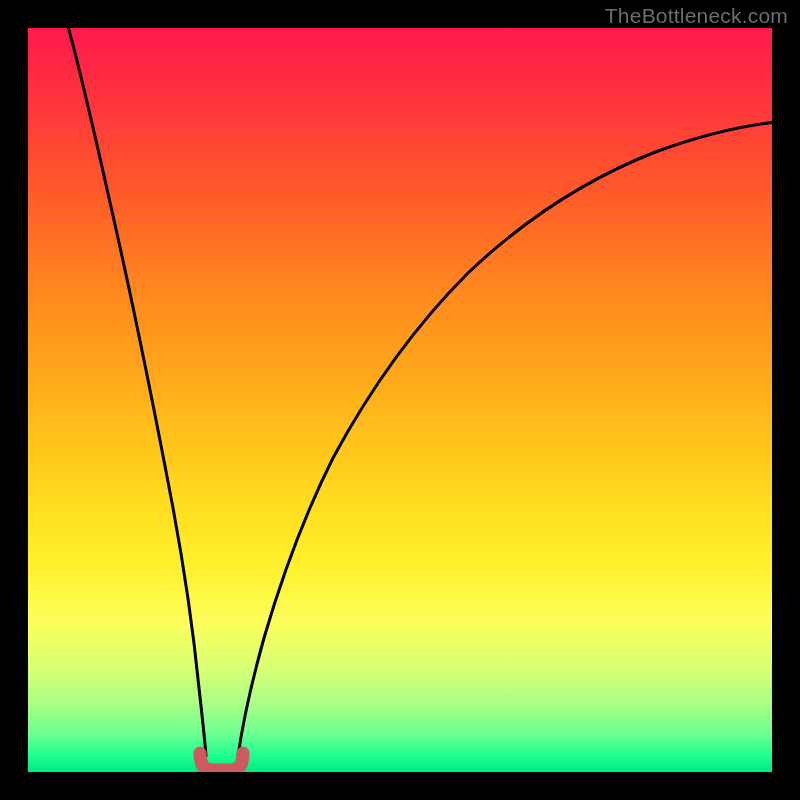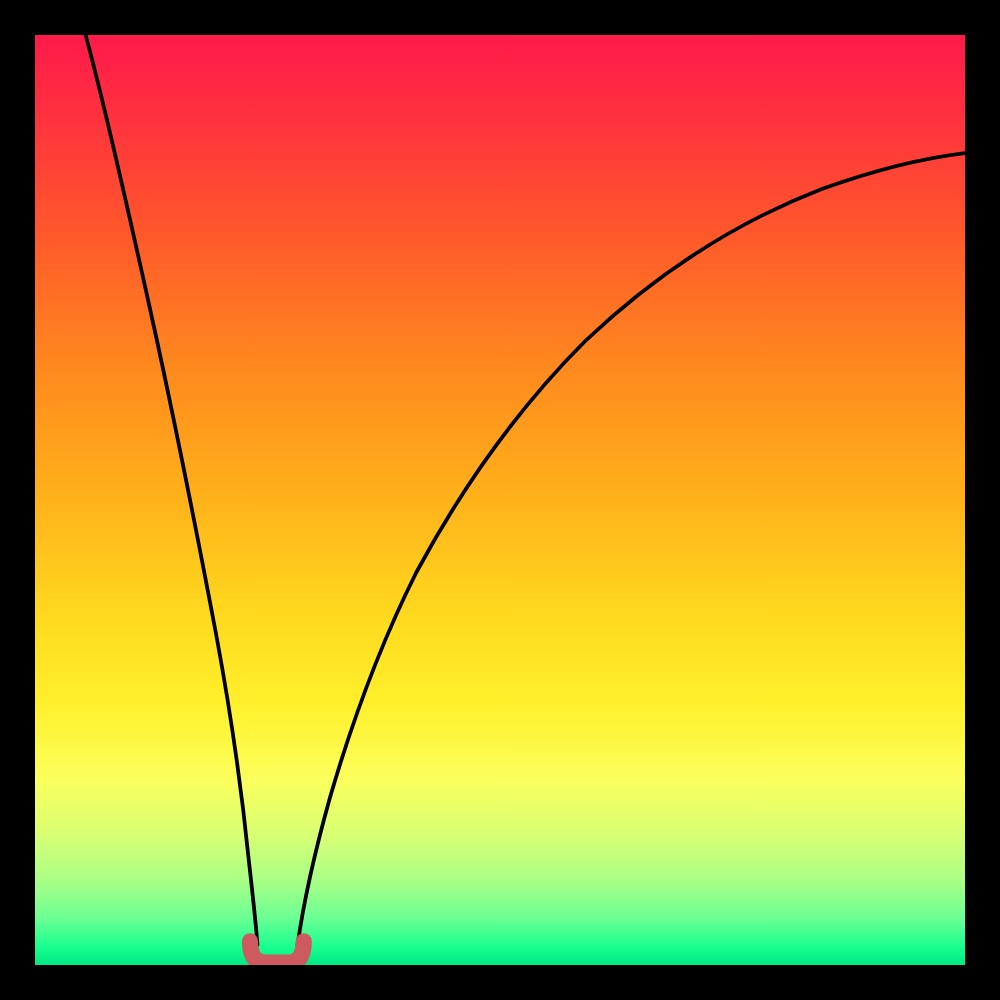--- a/index.html
+++ b/index.html
@@ -90,13 +90,14 @@
                C500,188 565,148 630,123
                C680,105 720,97 748,94" fill="none" stroke="#000" stroke-width="3" stroke-linecap="round"></path>
 
       <path d="M172,725
                C172,735 175,741 182,742
                L205,742
                C212,741 215,735 215,725" fill="none" stroke="#cc5a5f" stroke-width="13" stroke-linecap="round" stroke-linejoin="round"></path>
     </svg>
   </div>
 
+  <div class="watermark">TheBottleneck.com</div>
 </div>
 
 </body></html>

